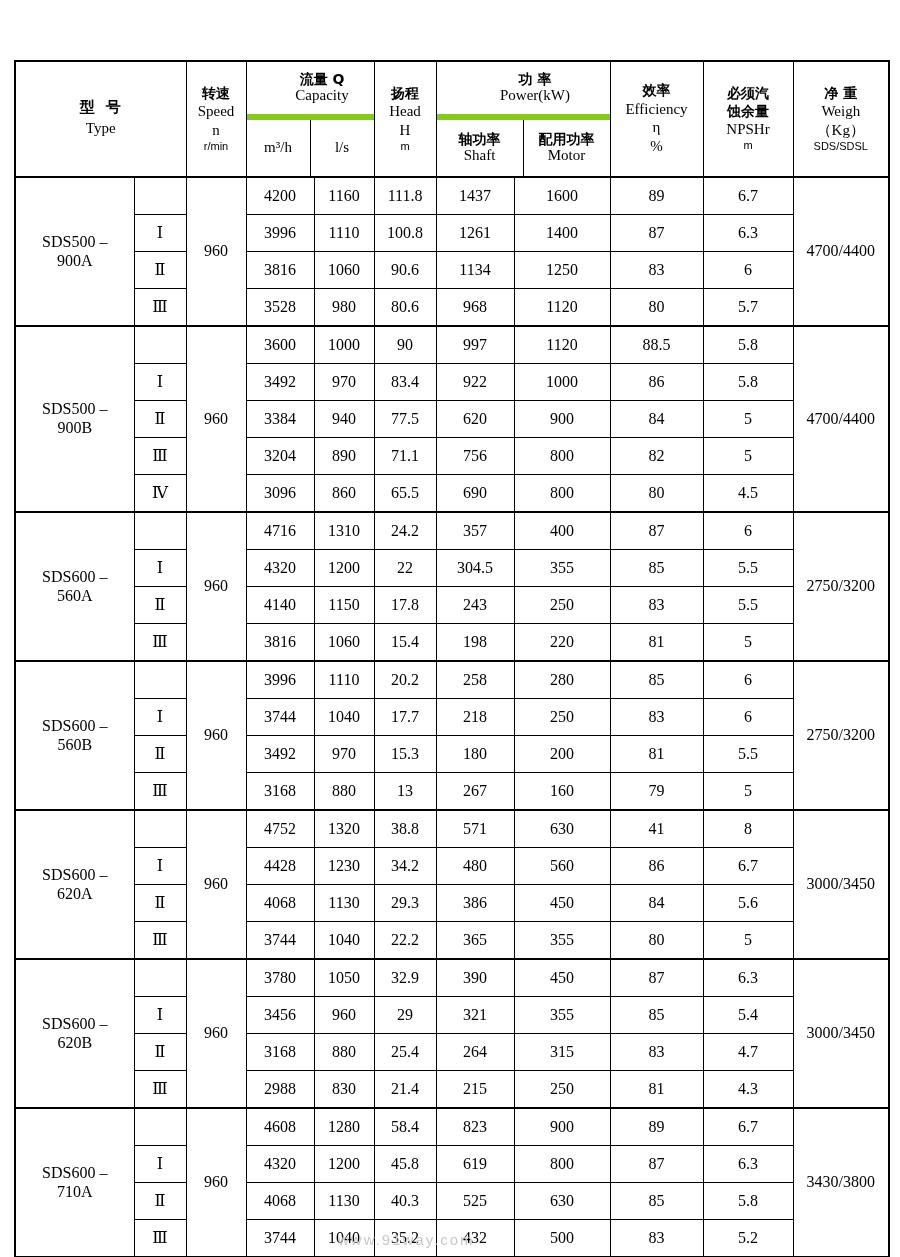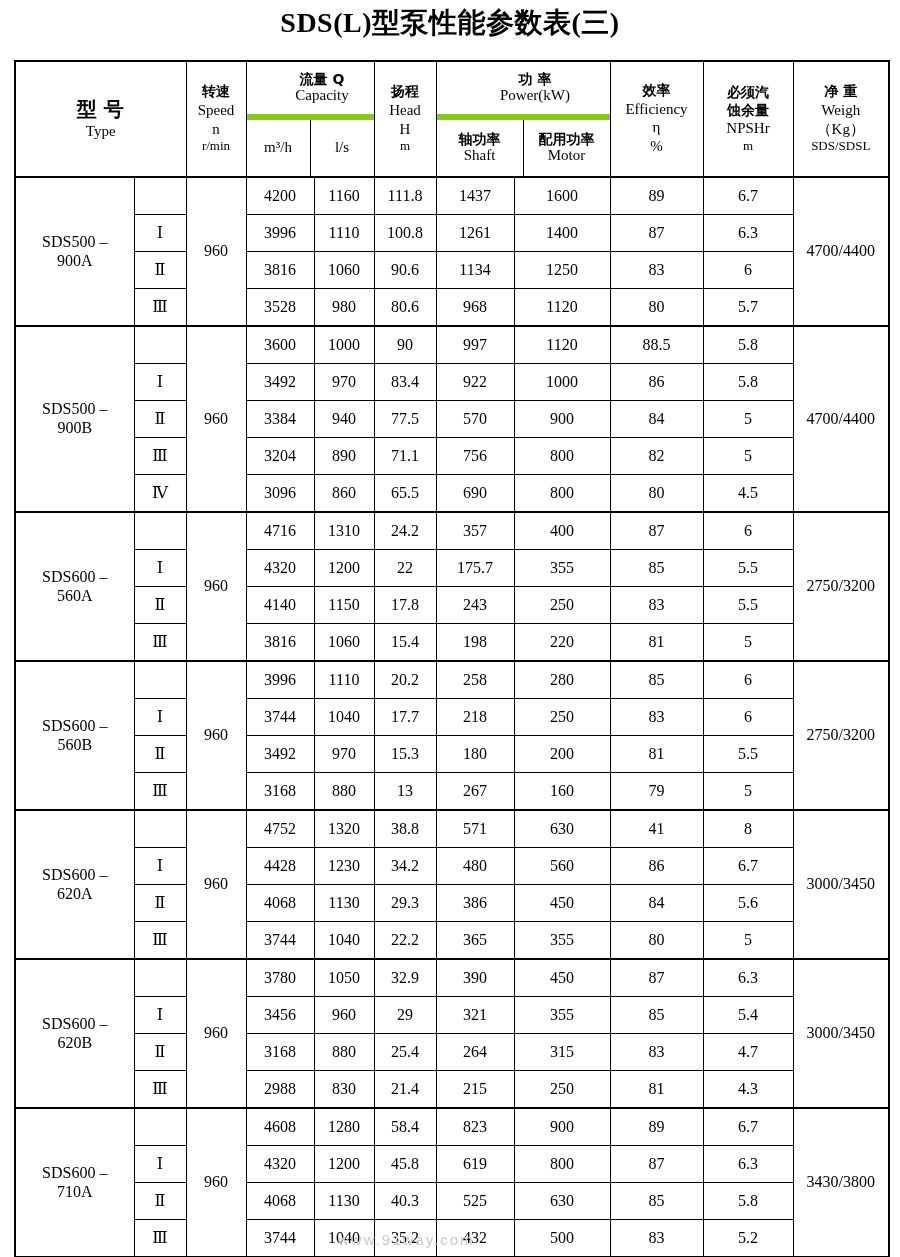--- a/index.html
+++ b/index.html
@@ -57,38 +57,38 @@
   }
   .hcell {
     display: flex;
     flex-direction: column;
     align-items: center;
     justify-content: center;
     height: 100%;
     line-height: 1.25;
   }
   .cn {
-    font-family: Liberation Serif, serif;
-    font-size: 20px;
+    font-family: Liberation Mono, monospace;
+    font-size: 15px;
     letter-spacing: 1px;
     font-weight: bold;
   }
   .cn-sm {
     font-family: "DejaVu Sans", sans-serif;
     font-size: 14px;
     letter-spacing: 0px;
     font-weight: bold;
   }
   .en {
     font-size: 15px;
     font-family: "Liberation Serif", "DejaVu Serif", serif;
   }
   .en-sm {
-    font-size: 13px;
-    font-family: Liberation Serif, serif;
+    font-size: 11px;
+    font-family: Liberation Sans, sans-serif;
   }
   .sub-split {
     display: flex;
     flex-direction: column;
     height: 100%;
   }
   .sub-top {
     flex: 0 0 52px;
     display: flex;
     flex-direction: column;
@@ -143,21 +143,20 @@
     letter-spacing: 2px;
     z-index: 5;
     pointer-events: none;
   }
 </style>
 </head>
 <body>
 
 <div class="page">
 
-  <div class="doc-title">SDS(L)型泵性能参数表(三)</div>
 
   <table class="perf">
     <colgroup>
       <col style="width:119px">
       <col style="width:52px">
       <col style="width:60px">
       <col style="width:68px">
       <col style="width:60px">
       <col style="width:62px">
       <col style="width:78px">
@@ -317,21 +316,21 @@
           <td>922</td>
           <td>1000</td>
           <td>86</td>
           <td>5.8</td>
         </tr>
         <tr class="drow">
           <td class="stage">Ⅱ</td>
           <td>3384</td>
           <td>940</td>
           <td>77.5</td>
-          <td>570</td>
+          <td>620</td>
           <td>900</td>
           <td>84</td>
           <td>5</td>
         </tr>
         <tr class="drow">
           <td class="stage">Ⅲ</td>
           <td>3204</td>
           <td>890</td>
           <td>71.1</td>
           <td>756</td>
@@ -360,21 +359,21 @@
           <td>400</td>
           <td>87</td>
           <td>6</td>
           <td rowspan="4" class="weight-cell">2750/3200</td>
         </tr>
         <tr class="drow">
           <td class="stage">Ⅰ</td>
           <td>4320</td>
           <td>1200</td>
           <td>22</td>
-          <td>175.7</td>
+          <td>304.5</td>
           <td>355</td>
           <td>85</td>
           <td>5.5</td>
         </tr>
         <tr class="drow">
           <td class="stage">Ⅱ</td>
           <td>4140</td>
           <td>1150</td>
           <td>17.8</td>
           <td>243</td>

